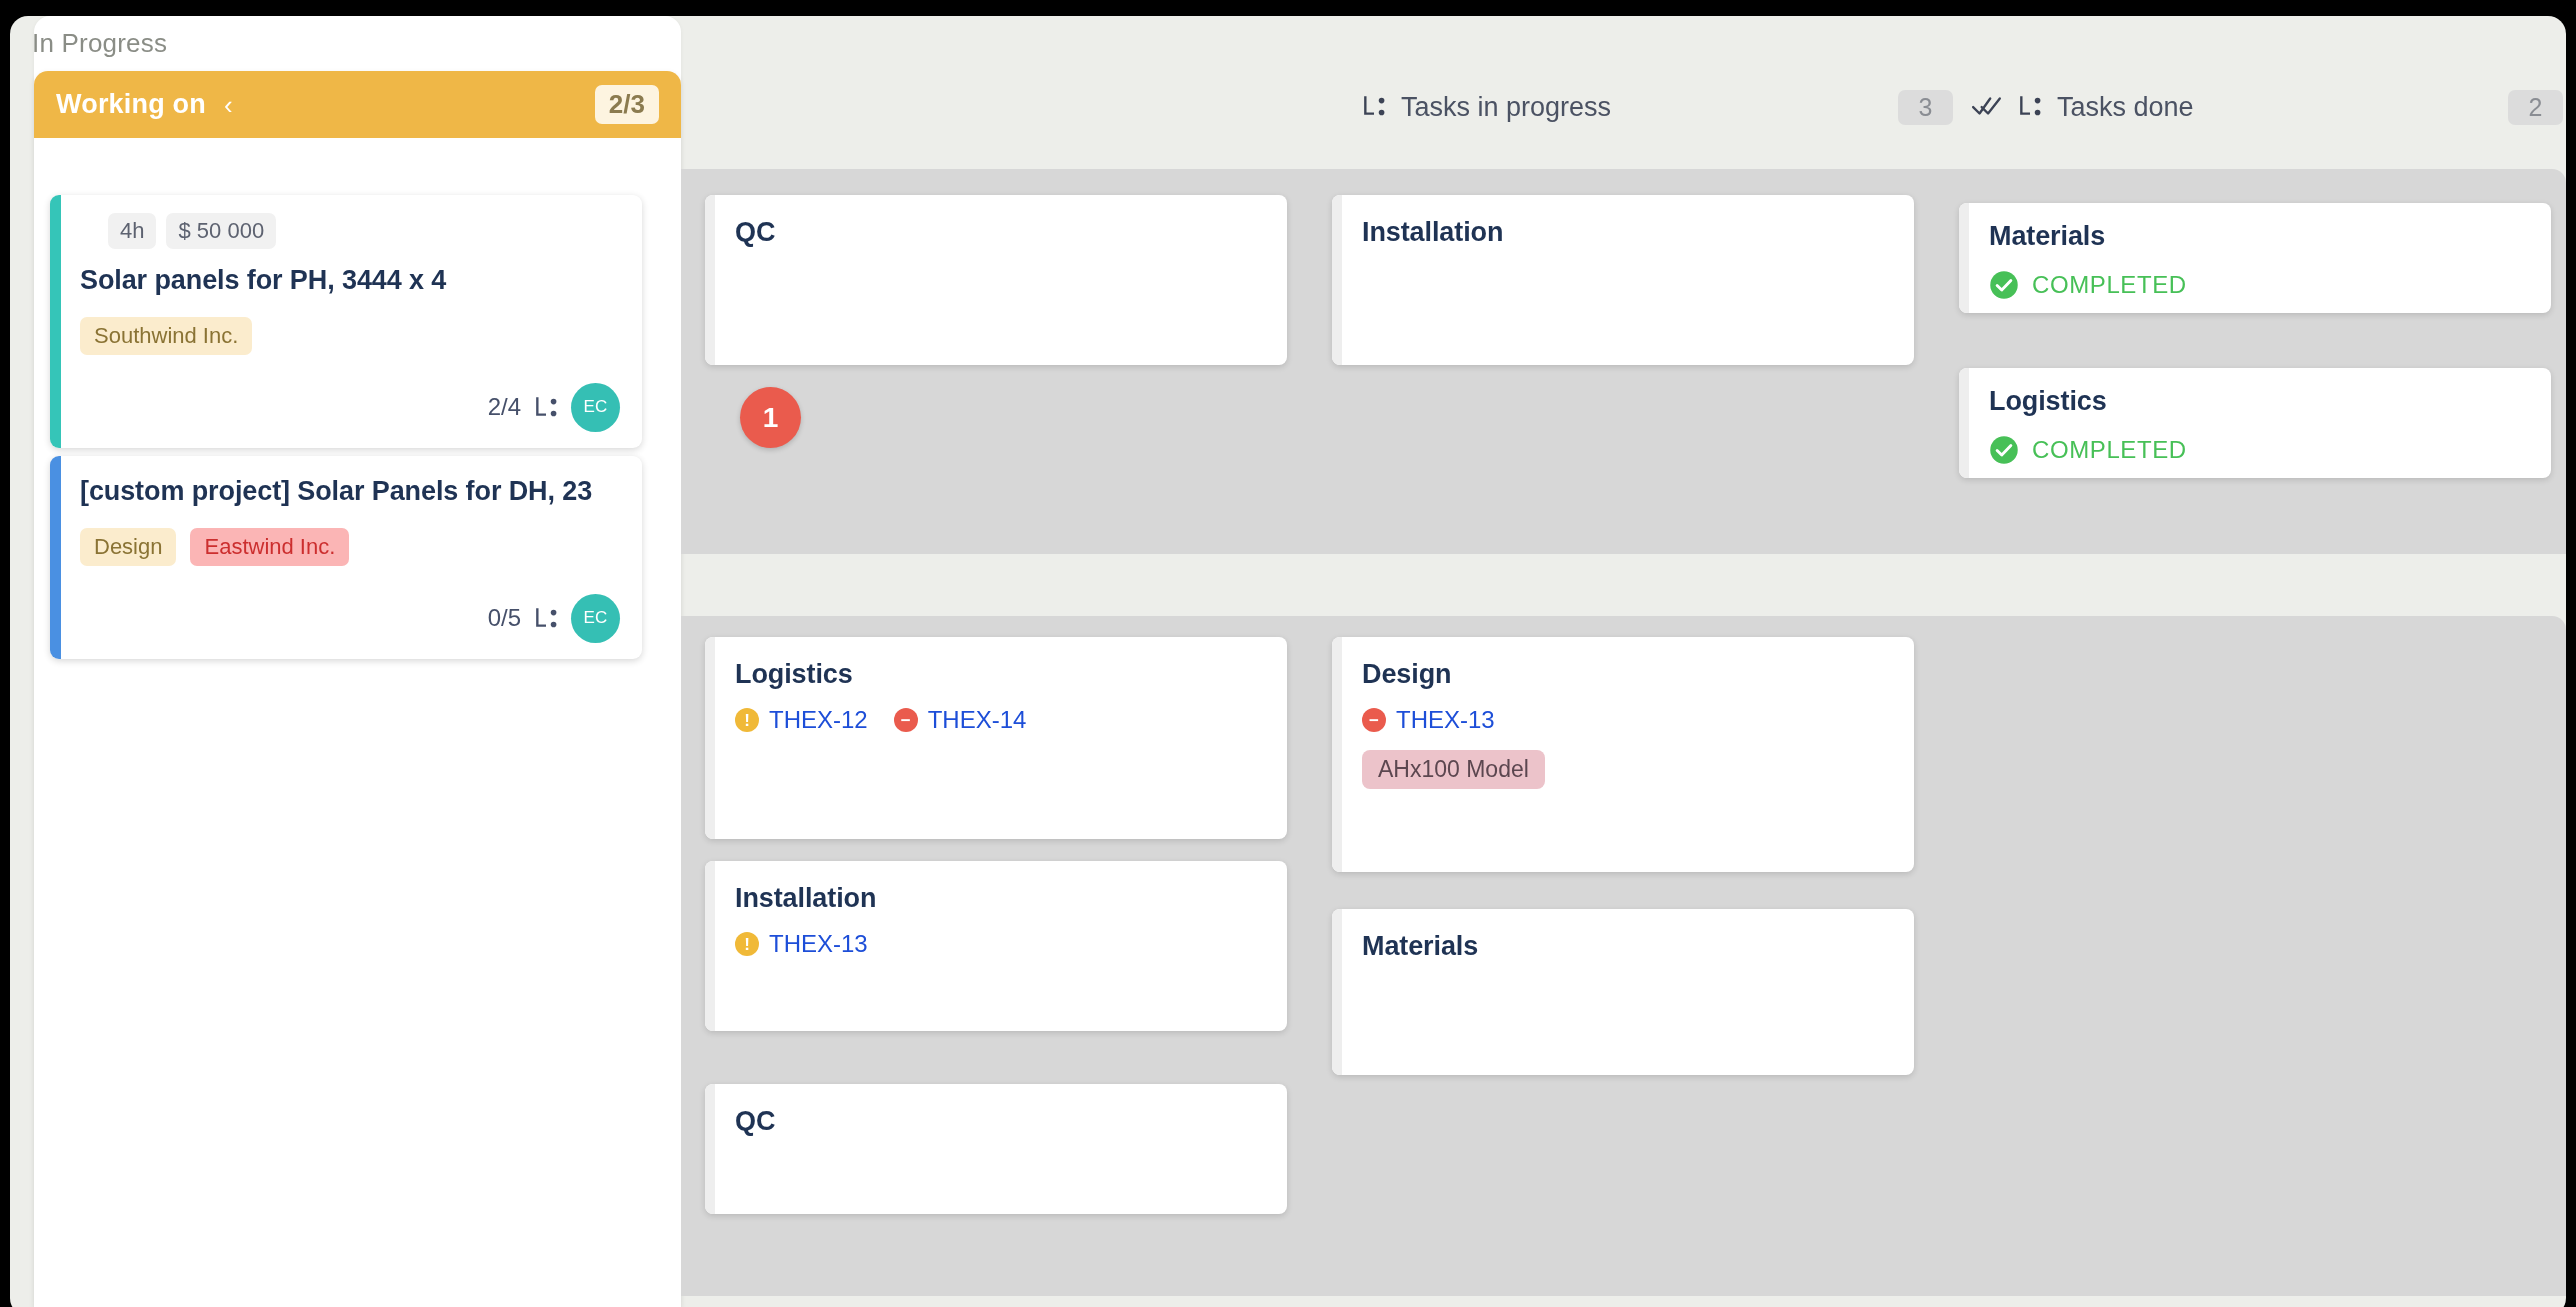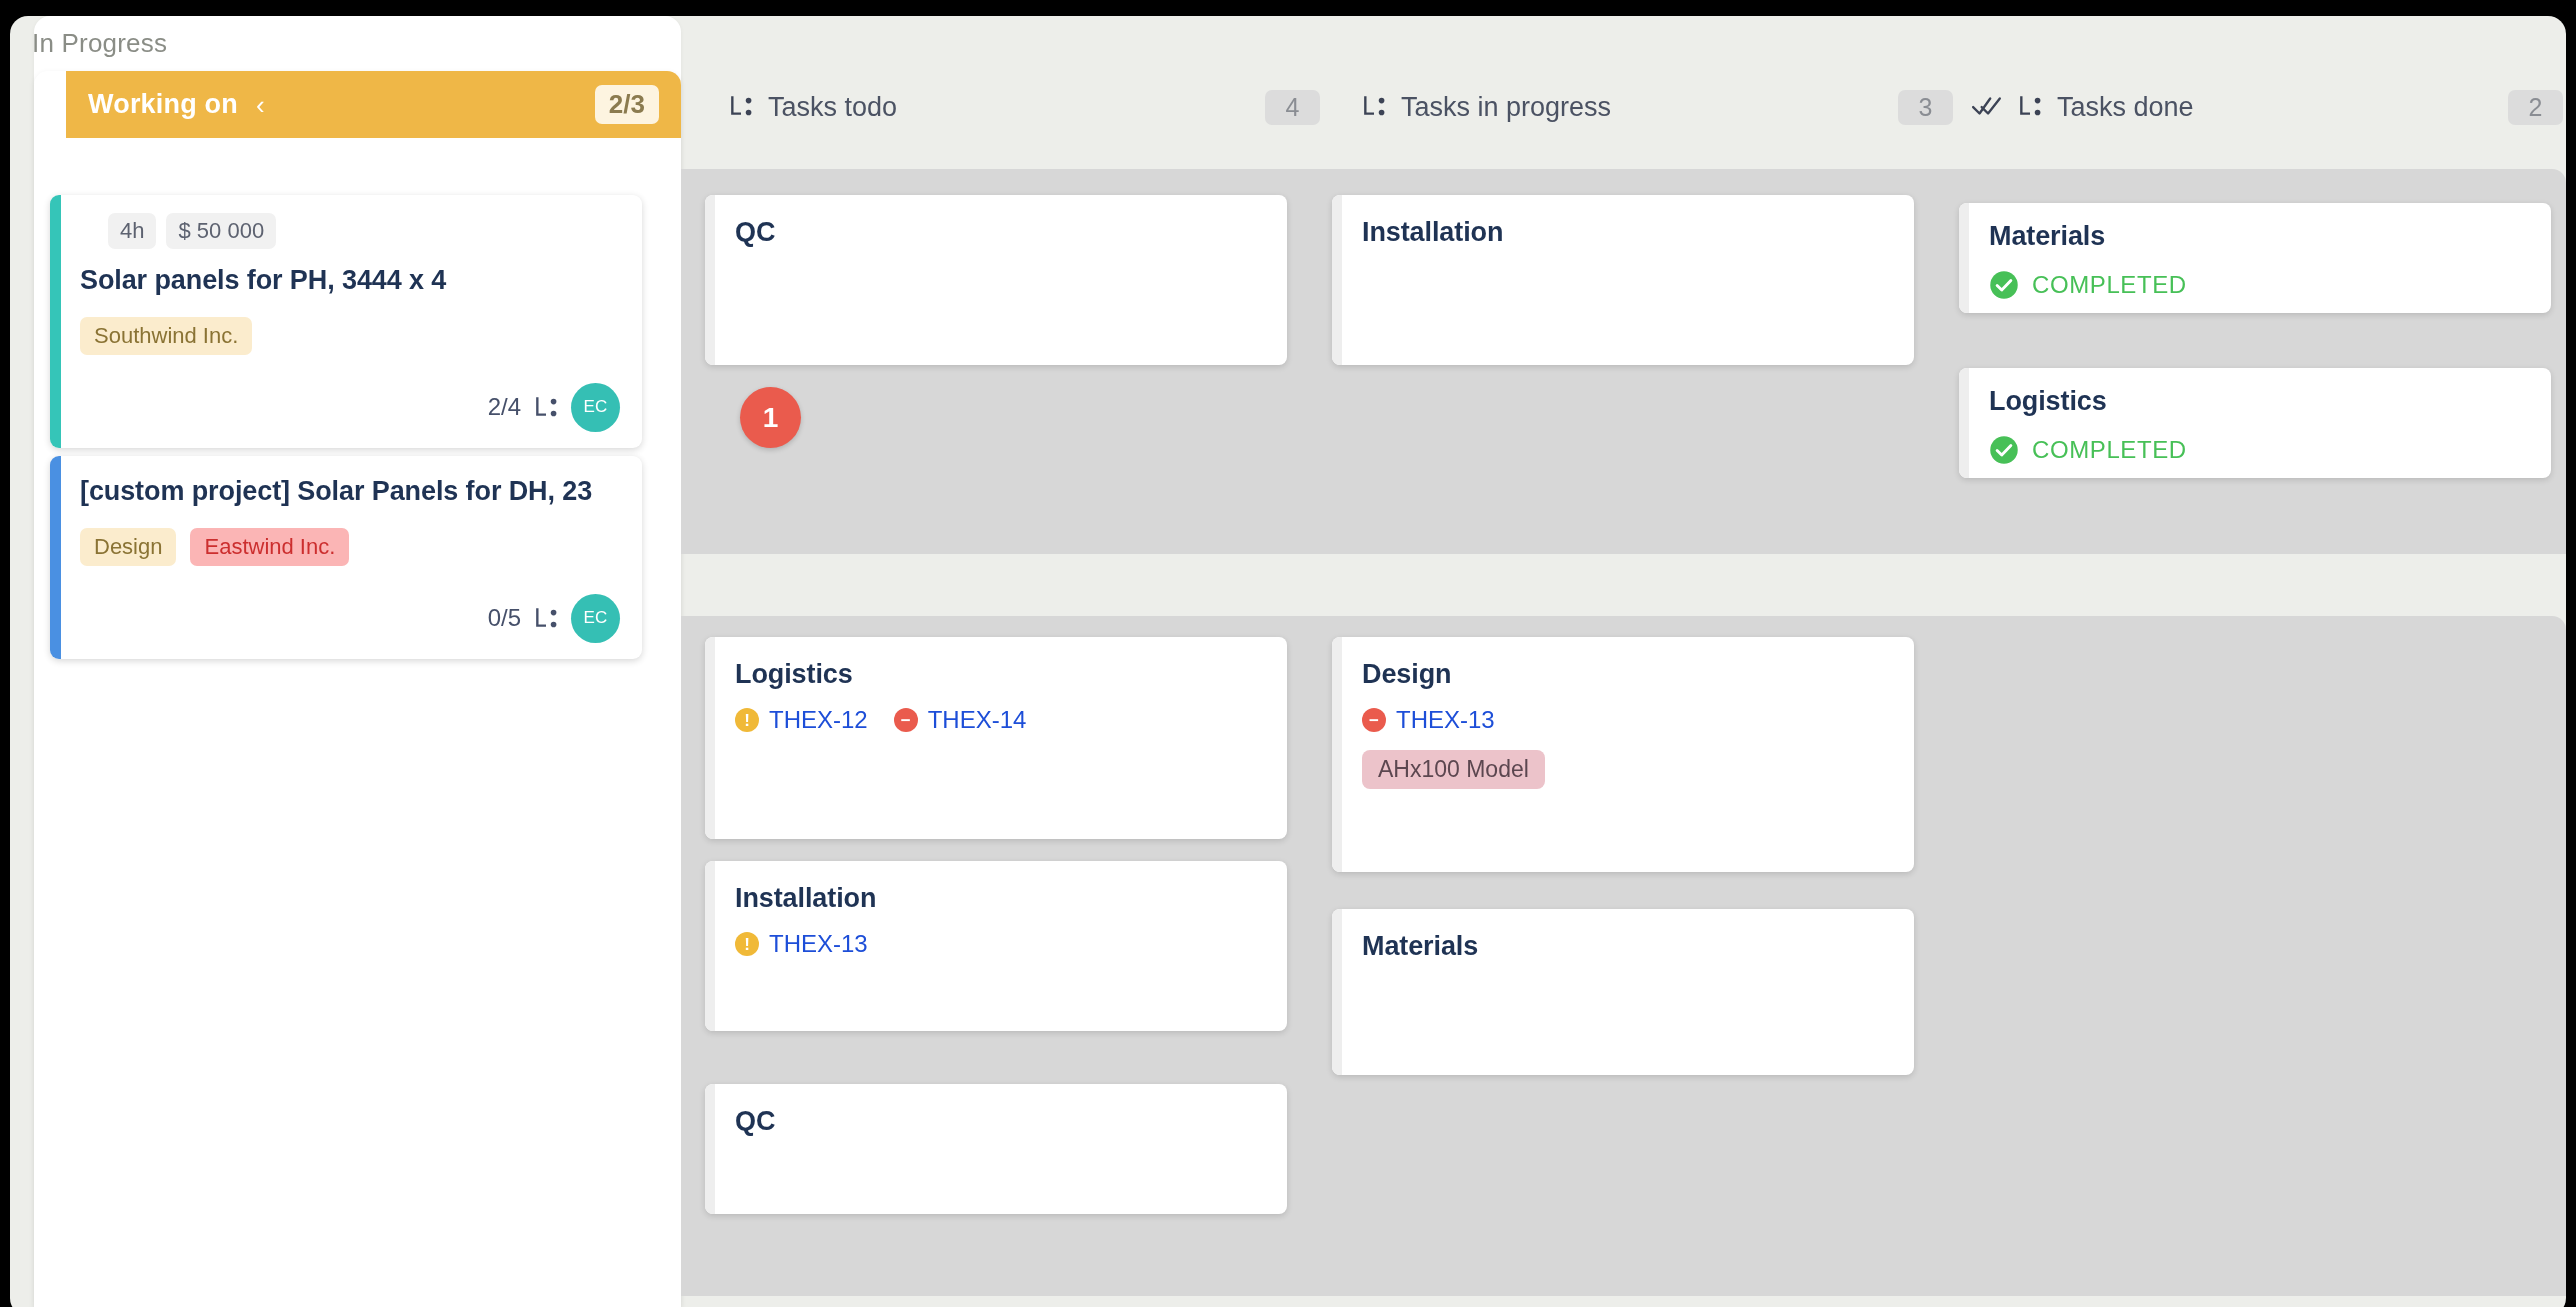--- a/index.html
+++ b/index.html
@@ -45,21 +45,20 @@
     box-shadow: 0 2px 6px rgba(0,0,0,0.07);
     overflow: hidden;
   }
   .working-header {
     position: relative;
     height: 67px;
     background: #efb747;
     display: flex;
     align-items: center;
     padding: 0 22px;
-    margin-left: 32px;
   }
   .working-header .wh-label {
     color: #ffffff;
     font-size: 27px;
     font-weight: bold;
     letter-spacing: 0.2px;
   }
   .working-header .wh-chev {
     color: #ffffff;
     font-size: 26px;
@@ -285,31 +284,20 @@
           </span>
           <span class="avatar">EC</span>
         </div>
       </div>
 
     </div>
   </div>
 
   <div class="cols">
 
-    <div class="col-header" style="left:47px; width:592px;">
-      <span>
-        <svg viewBox="0 0 24 24" width="26" height="26">
-            <path d="M4 3 L4 19 L12 19" fill="none" stroke="#3c4355" stroke-width="2.2"></path>
-            <circle cx="19" cy="7" r="2.6" fill="#3c4355"></circle>
-            <circle cx="19" cy="18" r="2.6" fill="#3c4355"></circle>
-          </svg>
-      </span>
-      <span class="ch-label">Tasks todo</span>
-      <span class="ch-count">4</span>
-    </div>
 
     <div class="col-header" style="left:680px; width:592px;">
       <span>
         <svg viewBox="0 0 24 24" width="26" height="26">
             <path d="M4 3 L4 19 L12 19" fill="none" stroke="#3c4355" stroke-width="2.2"></path>
             <circle cx="19" cy="7" r="2.6" fill="#3c4355"></circle>
             <circle cx="19" cy="18" r="2.6" fill="#3c4355"></circle>
           </svg>
       </span>
       <span class="ch-label">Tasks in progress</span>

